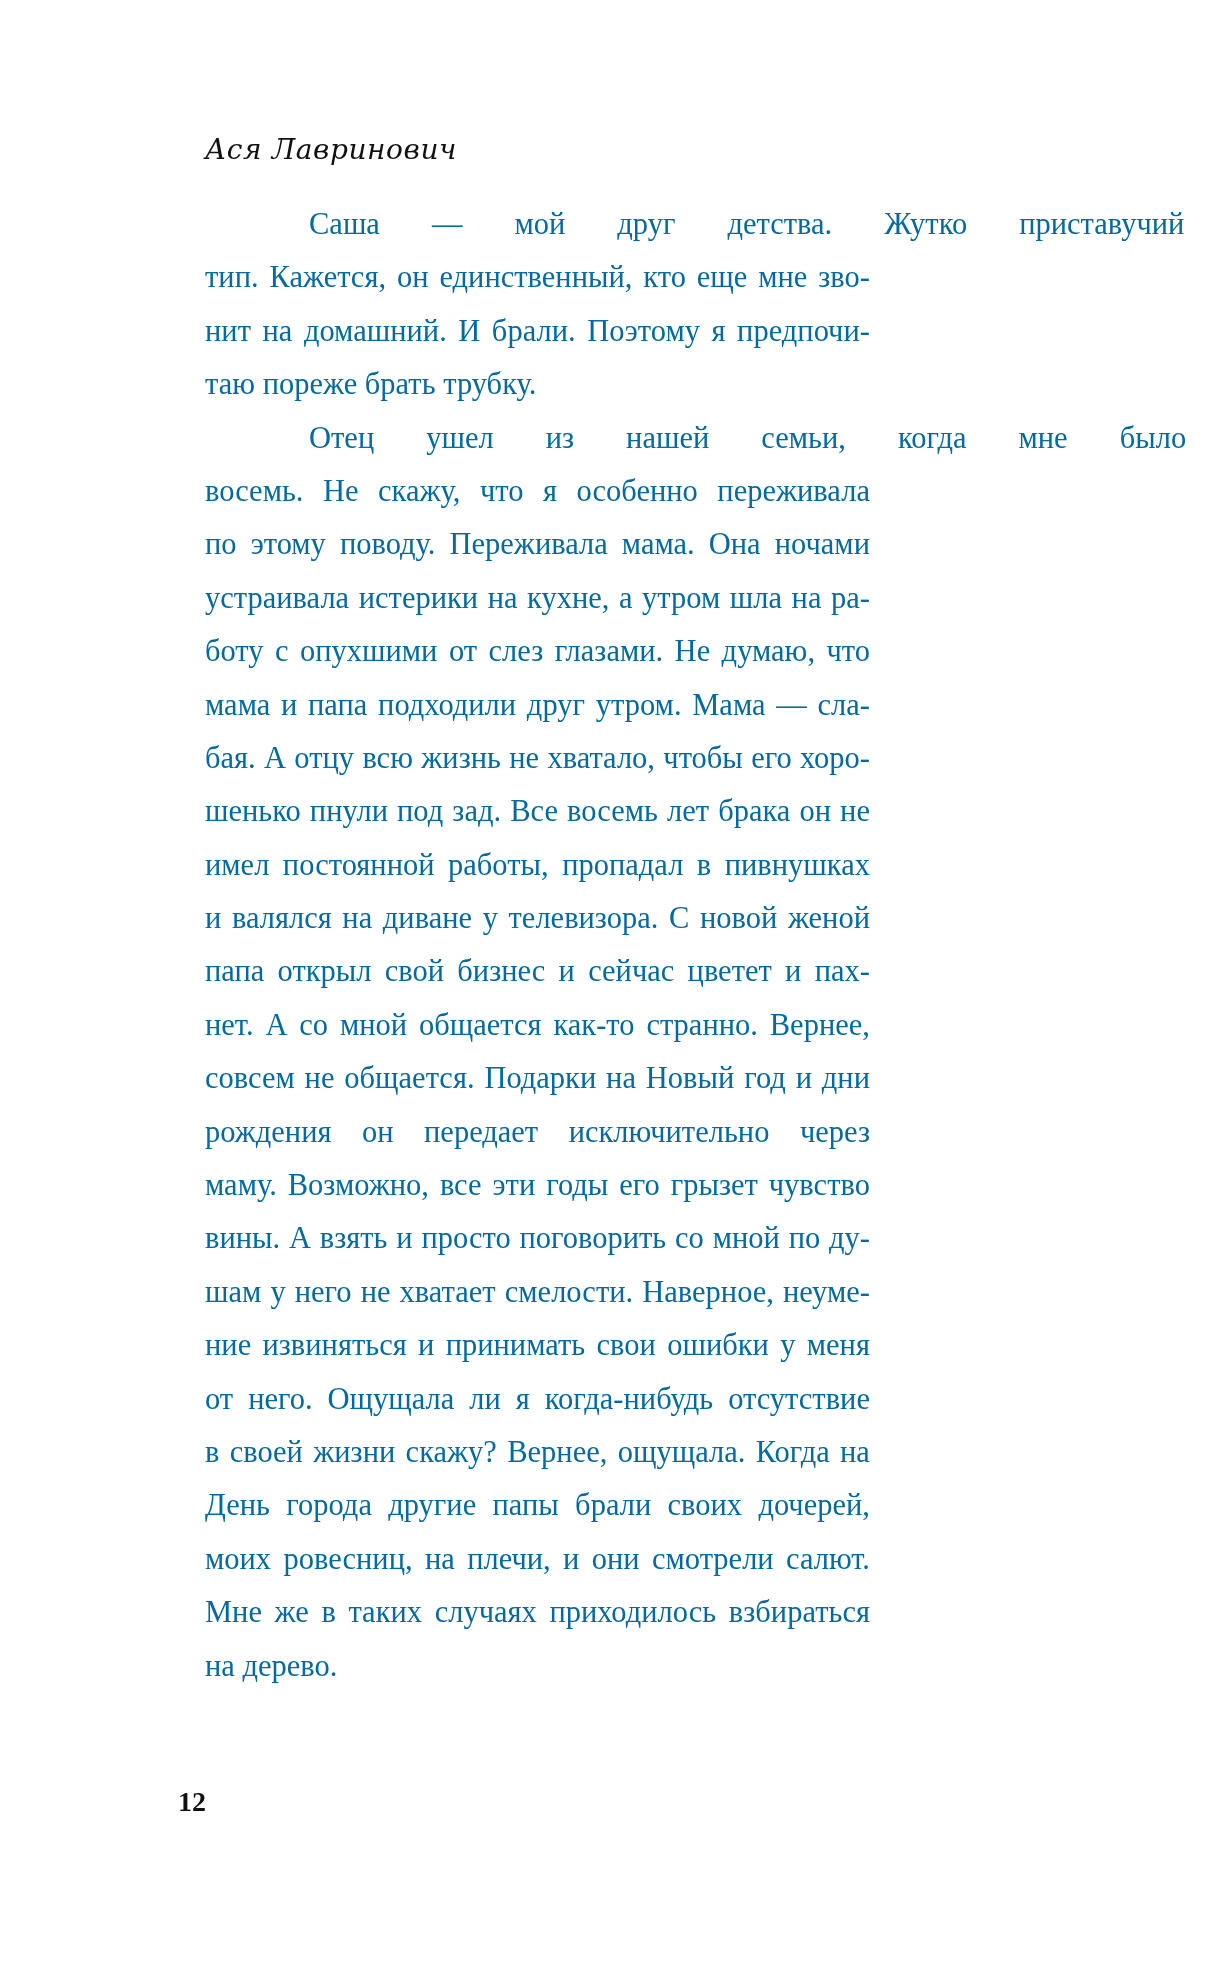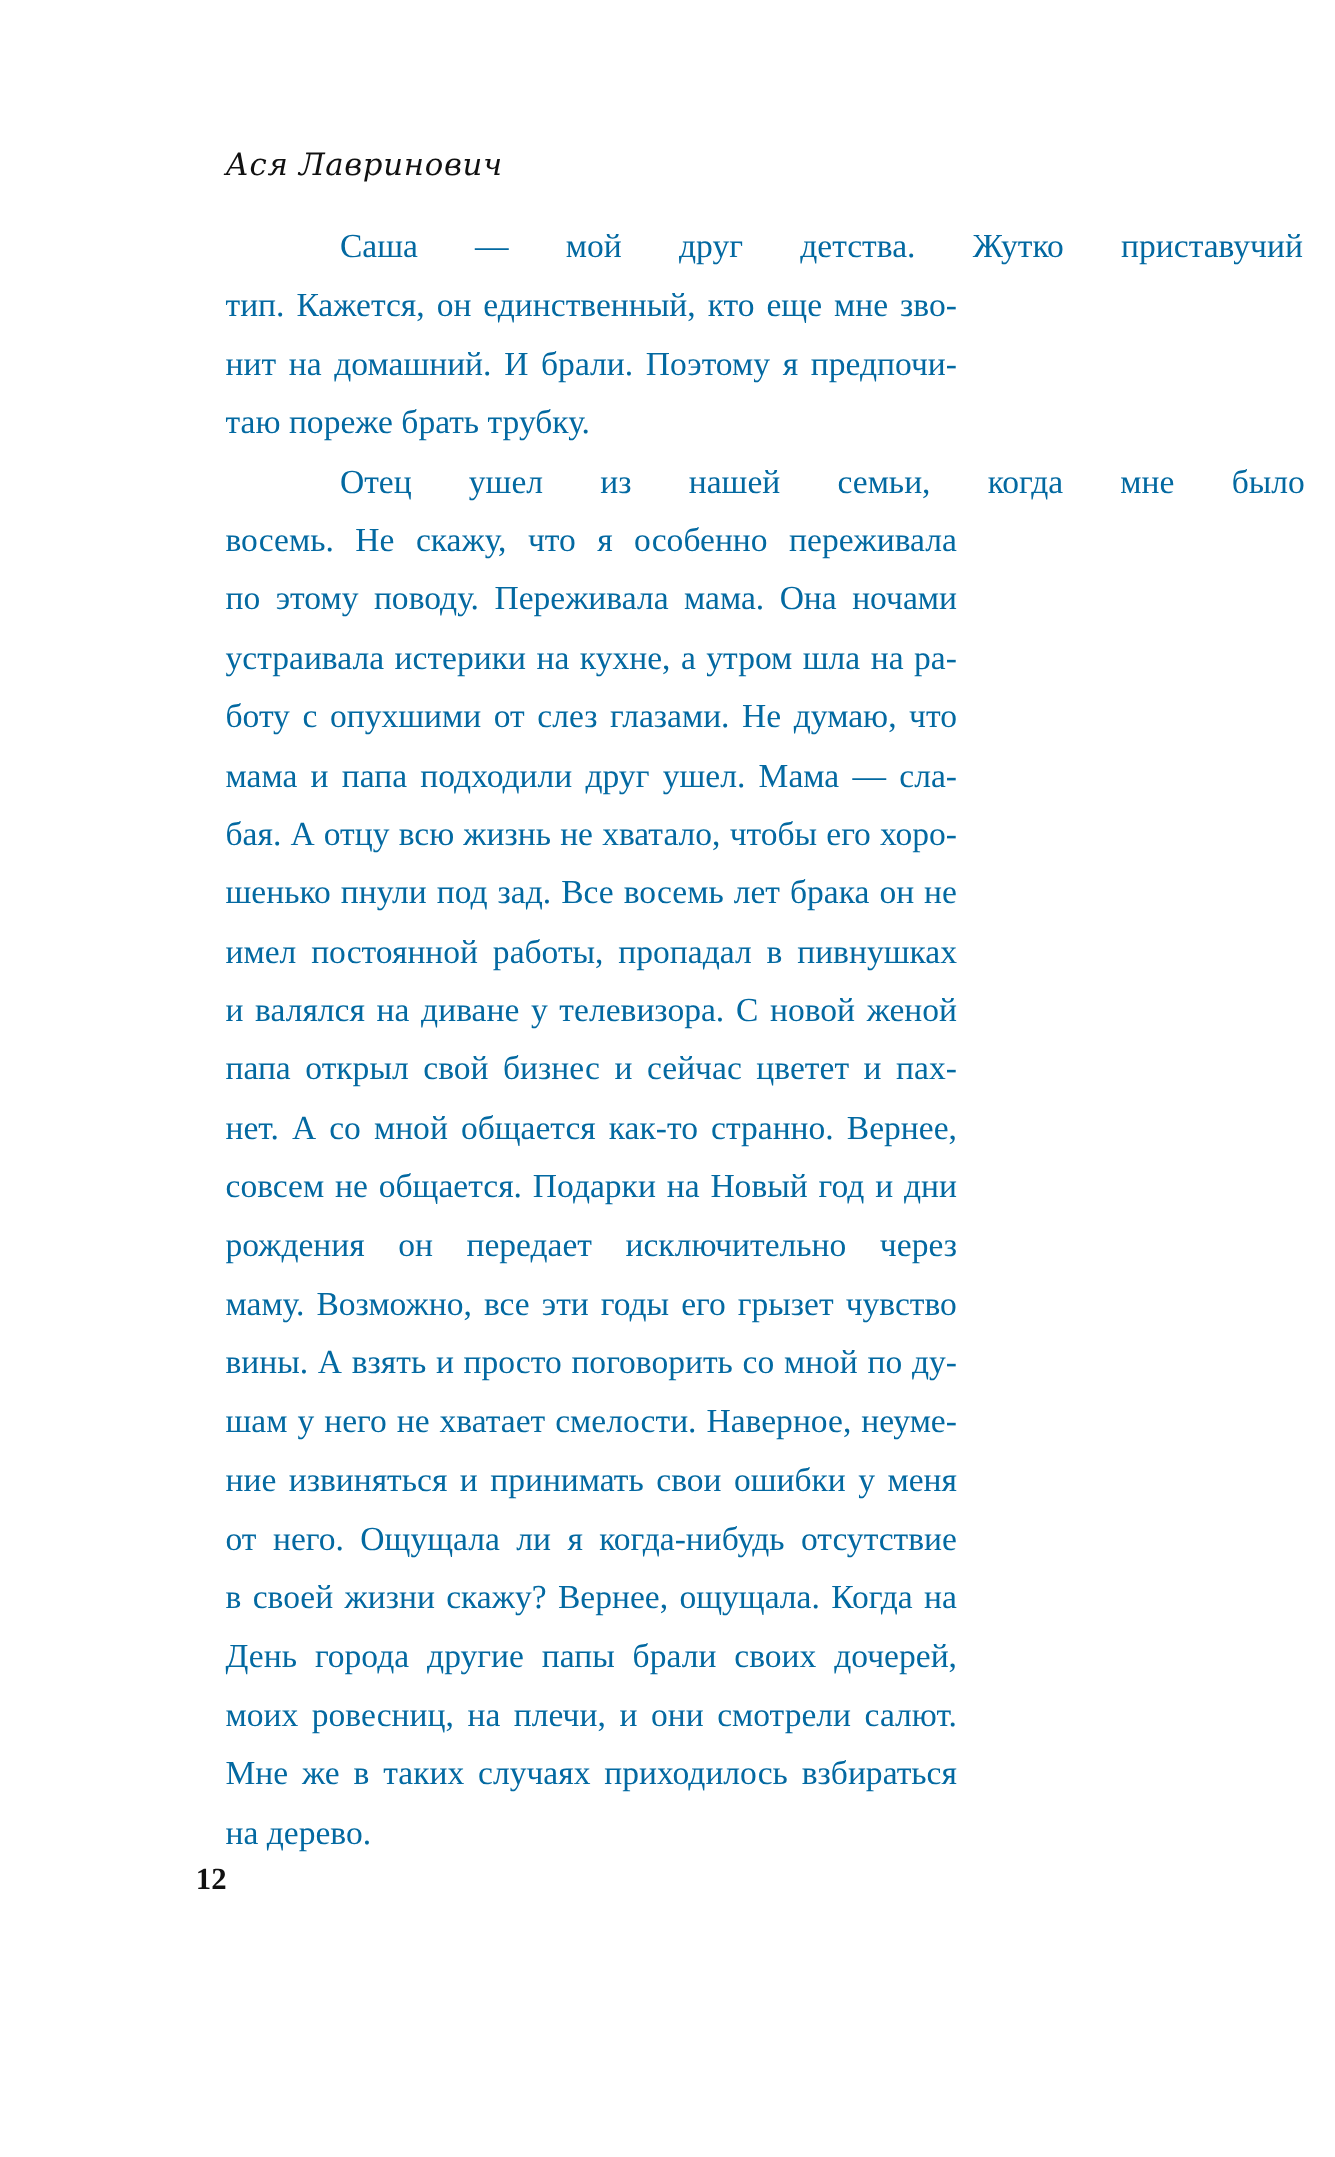--- a/index.html
+++ b/index.html
@@ -94,21 +94,21 @@
   }
 
   .w {
     white-space: pre;
   }
 
   
   .folio {
     position: absolute;
     left: 178px;
-    top: 1693px;
+    top: 1786px;
     font-family: "Liberation Serif", "DejaVu Serif", serif;
     font-weight: bold;
     font-size: 28px;
     color: #111111;
     line-height: 32px;
   }
 </style>
 </head>
 <body>
 
@@ -210,21 +210,21 @@
               <span class="w">думаю,</span>
               <span class="w">что</span>
             </span>
           </span><span class="line">
             <span class="line-inner">
               <span class="w">мама</span>
               <span class="w">и</span>
               <span class="w">папа</span>
               <span class="w">подходили</span>
               <span class="w">друг</span>
-              <span class="w">ушел.</span>
+              <span class="w">утром.</span>
               <span class="w">Мама</span>
               <span class="w">—</span>
               <span class="w">сла-</span>
             </span>
           </span><span class="line">
             <span class="line-inner">
               <span class="w">бая.</span>
               <span class="w">А</span>
               <span class="w">отцу</span>
               <span class="w">всю</span>

